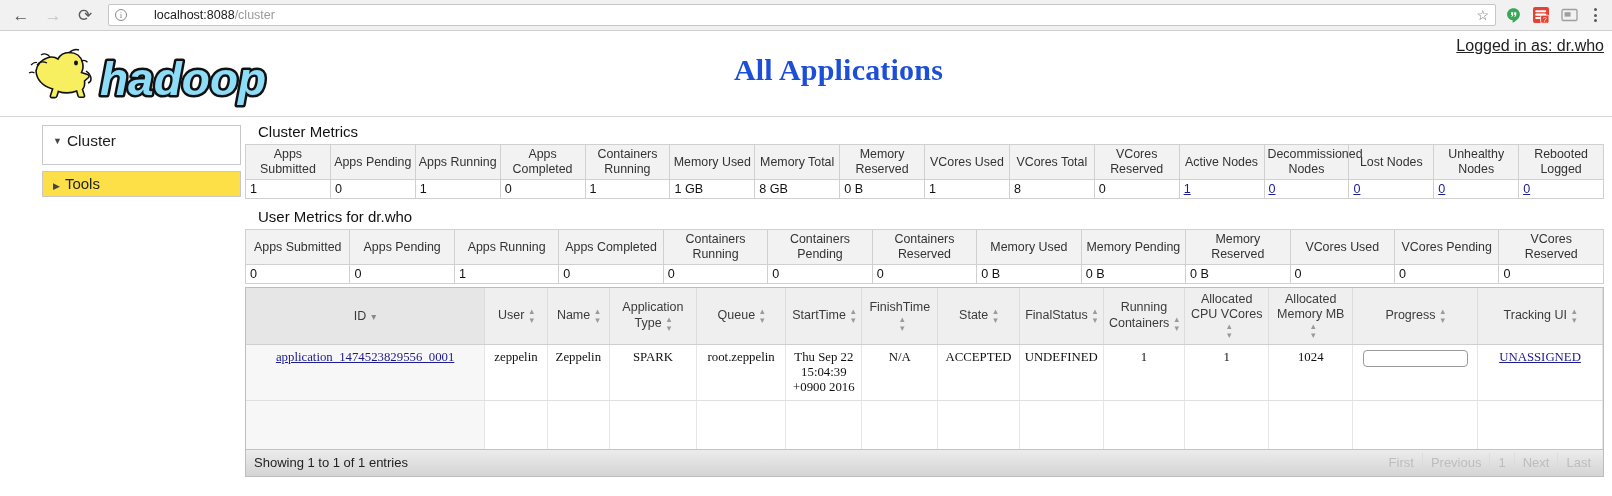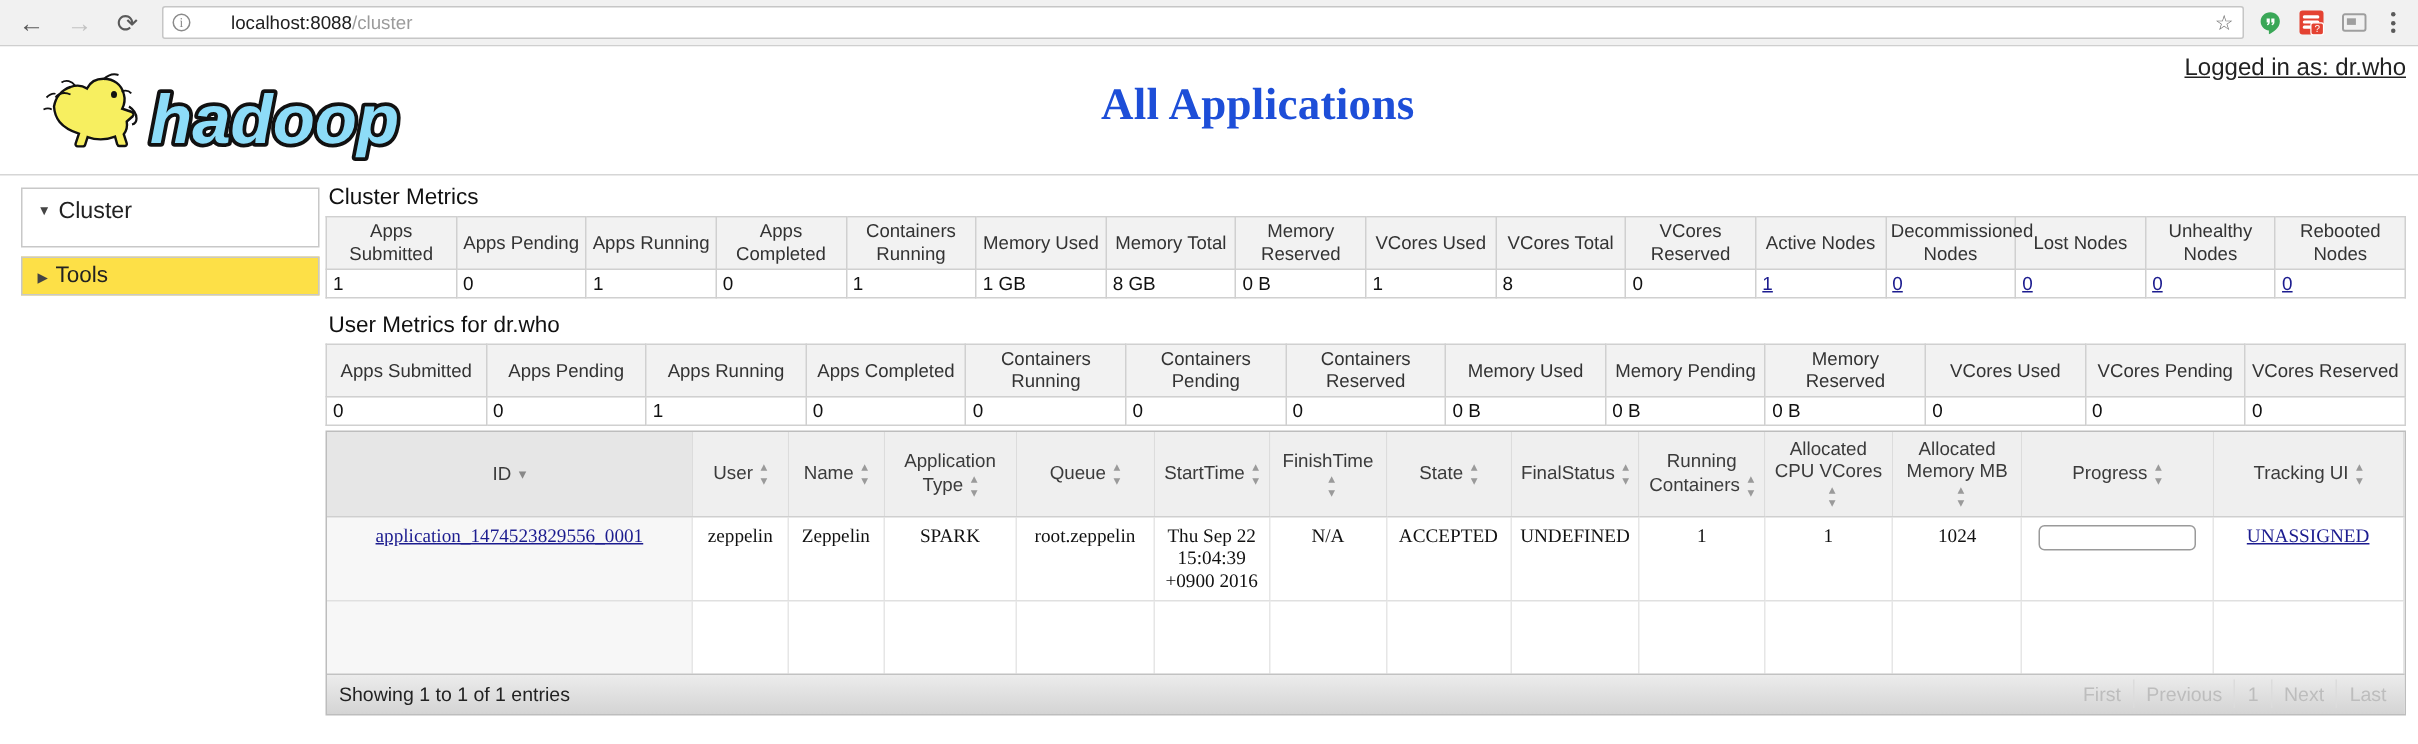--- a/index.html
+++ b/index.html
@@ -46,38 +46,38 @@
   #page-title{
     position:absolute; left:0; right:0; top:22px; text-align:center;
     font-size:30px; font-weight:bold; color:#1d4ed8; letter-spacing:0.2px;
     font-family:"Liberation Serif", serif; padding-left:65px;
   }
   #divider{ height:1px; background:#d6d6d6; margin:0; }
 
   #body-wrap{ display:flex; align-items:flex-start; }
 
   
-  #sidebar{ width:213px; flex:none; padding:8px 0 0 14px; }
+  #sidebar{ width:213px; flex:none; padding:8px 0 0 14px;margin-left:28px; }
   .side-box{ border:1px solid #c8c8c8; background:#fff; padding:4px 0 10px 0; }
   .side-head{ font-size:15.5px; color:#222; padding:2px 0 4px 10px; }
   .caret{ font-size:9px; color:#444; margin-right:5px; position:relative; top:-2px; }
   .side-links{ padding-left:22px; }
   .side-links a{
     display:block; color:#1c1c8f; text-decoration:underline; font-size:13.2px; line-height:17px;
   }
   .side-sub{ padding-left:22px; }
   .side-sub a{ font-size:12.3px; line-height:16.5px; }
   .side-gap{ height:9px; }
   #tools-box{ border:1px solid #c8c8c8; background:#fde047; margin-top:6px; padding:3px 0 4px 10px;
               font-size:15px; color:#222; }
   .caret-right{ font-size:9px; color:#444; margin-right:5px; }
 
   
   #main{ flex:1; padding:6px 8px 0 4px; min-width:0; }
-  .section-title{ font-size:15px; color:#111; margin:0 0 4px 2px; }
+  .section-title{ font-size:15px; color:#111; margin:0 0 4px 13px; }
 
   table.metrics{ width:100%; border-collapse:collapse; table-layout:fixed; }
   table.metrics th{
     background:#f2f2f2; border:1px solid #d0d0d0;
     font-size:12.4px; font-weight:normal; color:#333; text-align:center;
     padding:2px 3px; line-height:15px; vertical-align:middle;
   }
   table.metrics td{
     border:1px solid #d0d0d0; border-top:none;
     font-size:12.6px; color:#111; text-align:left; padding:1px 4px; height:19px;
@@ -243,21 +243,21 @@
               <th>Memory Used</th>
               <th>Memory Total</th>
               <th>Memory Reserved</th>
               <th>VCores Used</th>
               <th>VCores Total</th>
               <th>VCores Reserved</th>
               <th>Active Nodes</th>
               <th>Decommissioned Nodes</th>
               <th>Lost Nodes</th>
               <th>Unhealthy Nodes</th>
-              <th>Rebooted Nodes</th>
+              <th>Rebooted Logged</th>
             </tr>
           </thead>
         <tbody>
             <tr id="cm-body">
               <td>1</td>
               <td>0</td>
               <td>1</td>
               <td>0</td>
               <td>1</td>
               <td>1 GB</td>

